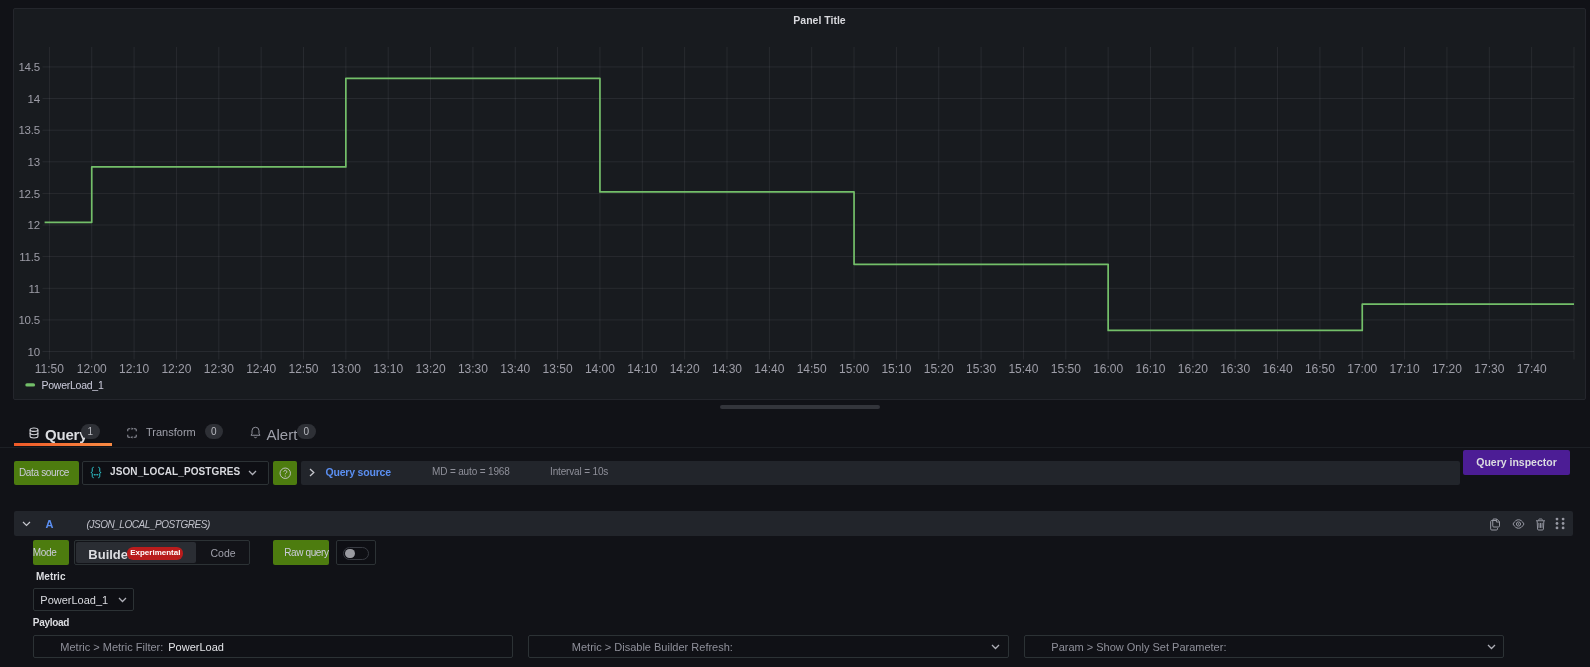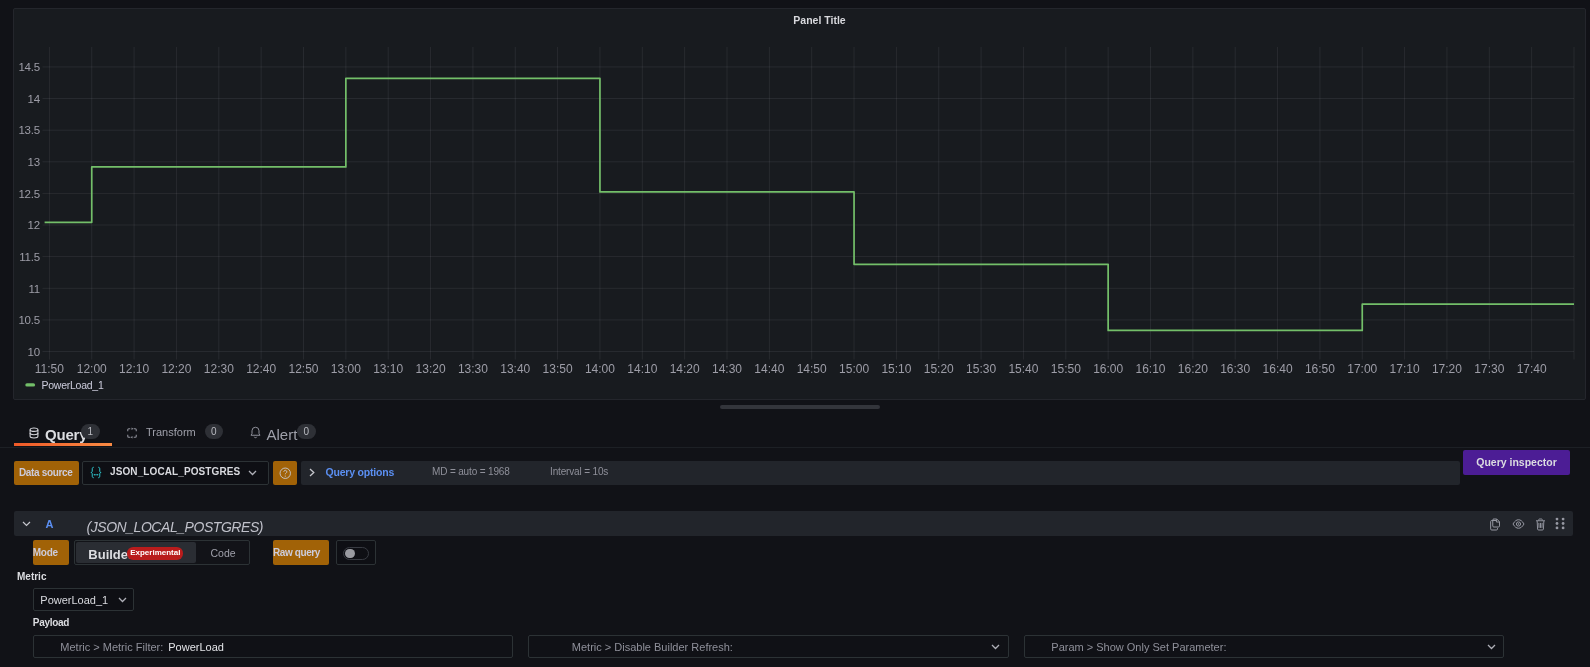--- a/index.html
+++ b/index.html
@@ -1,18 +1,18 @@
 <!DOCTYPE html>
 <html><head>
 <meta charset="utf-8">
 <style>
 * { margin:0; padding:0; box-sizing:border-box; }
 html,body { width:1590px; height:667px; background:#111217; font-family:"Liberation Sans",sans-serif; position:relative; overflow:hidden; }
 .abs { position:absolute; white-space:nowrap; }
-.lbl { background:#a16207; border-radius:2px; color:#ccccdc; font-weight:bold; font-size:10.5px; }
+.lbl { background:#4d7c0f; border-radius:2px; color:#ccccdc; font-weight:normal; font-size:10.5px; }
 .inp { background:#101116; border:1px solid #2c3235; border-radius:2px; }
 .gry { color:#8f909a;padding-left:20px; }
 svg.ic { display:block; }
 </style>
 </head>
 <body>
 
 <div class="abs" style="left:13px;top:8px;width:1573px;height:392px;background:#181b1f;border:1px solid #24262c;border-radius:2px;"></div>
 <div class="abs" style="left:13px;top:14px;width:1573px;text-align:center;font-size:10.5px;font-weight:bold;color:#d8d9dd;padding-left:40px;">Panel Title</div>
 <svg class="abs" style="left:0;top:0" width="1590" height="412" viewBox="0 0 1590 412">
@@ -169,31 +169,31 @@
 <div class="abs lbl" style="left:272.5px;top:460.5px;width:24.5px;height:24.5px;"></div>
 <svg class="abs ic" style="left:278.5px;top:466.5px" width="12.5" height="12.5" viewBox="0 0 24 24">
   <circle cx="12" cy="12" r="10" fill="none" stroke="#c6c7cd" stroke-width="1.8"></circle>
   <path d="M9.2 9.2 a2.9 2.9 0 1 1 4.4 2.5 c-1 .6-1.6 1.2-1.6 2.3" fill="none" stroke="#c6c7cd" stroke-width="1.8"></path>
   <circle cx="12" cy="17.3" r="1.2" fill="#c6c7cd"></circle>
 </svg>
 <div class="abs" style="left:300.5px;top:460.5px;width:1159.5px;height:24.5px;background:#22252b;border-radius:2px;"></div>
 <svg class="abs ic" style="left:309px;top:468px" width="6" height="9" viewBox="0 0 6 9">
     <path d="M1 1 L4.8 4.5 L1 8" fill="none" stroke="#c6c7cd" stroke-width="1.3"></path>
   </svg>
-<div class="abs" style="left:325.5px;top:466px;font-size:10.5px;font-weight:bold;color:#5b8ff2;letter-spacing:-0.2px;">Query options</div>
+<div class="abs" style="left:325.5px;top:466px;font-size:10.5px;font-weight:bold;color:#5b8ff2;letter-spacing:-0.2px;">Query source</div>
 <div class="abs gry" style="left:412px;top:466px;font-size:10px;letter-spacing:-0.15px;">MD = auto = 1968</div>
 <div class="abs gry" style="left:502px;top:466px;font-size:10px;letter-spacing:-0.15px;margin-left:28px;">Interval = 10s</div>
 <div class="abs" style="left:1463px;top:450px;width:107px;height:24.5px;background:#4c1d95;border-radius:2px;text-align:center;line-height:24.5px;font-size:10.5px;font-weight:bold;color:#dcdde1;">Query inspector</div>
 
 <div class="abs" style="left:14px;top:510.5px;width:1559px;height:25.5px;background:#22252b;border-radius:2px;"></div>
 <svg class="abs ic" style="left:21.5px;top:520.5px" width="9" height="6" viewBox="0 0 9 6">
     <path d="M1 1 L4.5 4.5 L8 1" fill="none" stroke="#c6c7cd" stroke-width="1.2"></path>
   </svg>
 <div class="abs" style="left:45.5px;top:518px;font-size:11px;font-weight:bold;color:#5b8ff2;">A</div>
-<div class="abs" style="left:86.5px;top:518.5px;font-size:14px;font-style:italic;color:#c0c1ca;letter-spacing:-0.45px;">(JSON_LOCAL_POSTGRES)</div>
+<div class="abs" style="left:86.5px;top:518.5px;font-size:10px;font-style:italic;color:#c0c1ca;letter-spacing:-0.45px;">(JSON_LOCAL_POSTGRES)</div>
 
 <svg class="abs ic" style="left:1488.5px;top:517.5px" width="12" height="13" viewBox="0 0 24 26">
   <g fill="none" stroke="#9698a2" stroke-width="2">
     <path d="M14.5 5 H5.5 A2.2 2.2 0 0 0 3.3 7.2 V21.8 A2.2 2.2 0 0 0 5.5 24 H14.8 A2.2 2.2 0 0 0 17 21.8 V20"></path>
     <path d="M9.5 2 H15.5 L21 7.5 V15.8 A2.2 2.2 0 0 1 18.8 18 H9.7 A2.2 2.2 0 0 1 7.5 15.8 V4.2 A2.2 2.2 0 0 1 9.7 2 Z"></path>
     <path d="M14.8 2.3 V8 H20.7"></path>
   </g>
 </svg>
 <svg class="abs ic" style="left:1511.5px;top:519px" width="13" height="10" viewBox="0 0 26 20">
   <g fill="none" stroke="#9698a2" stroke-width="2">
@@ -222,26 +222,26 @@
       <circle cx="8.1" cy="10.9" r="1.4"></circle>
   </g>
 </svg>
 
 <div class="abs lbl" style="left:32.8px;top:540px;width:36px;height:25px;text-align:left;line-height:25px;font-size:10px;letter-spacing:-0.3px;">Mode</div>
 <div class="abs" style="left:73.8px;top:540px;width:176.5px;height:25px;background:#121318;border:1px solid #2c3235;border-radius:2px;"></div>
 <div class="abs" style="left:75.8px;top:541.8px;width:119.8px;height:21.4px;background:#2a2d33;border-radius:2px;"></div>
 <div class="abs" style="left:88.3px;top:546.5px;font-size:13px;font-weight:bold;color:#dcdde1;">Builder</div>
 <div class="abs" style="left:127.3px;top:547.2px;width:56px;height:12.4px;background:#b91c1c;border-radius:6.2px;text-align:center;font-size:8px;font-weight:bold;line-height:12.4px;color:#fff;">Experimental</div>
 <div class="abs" style="left:210.5px;top:546.5px;font-size:10.5px;color:#9fa0aa;">Code</div>
-<div class="abs lbl" style="left:273px;top:540px;width:55.5px;height:25px;text-align:left;line-height:25px;font-size:10px;letter-spacing:-0.4px;">Raw query</div>
+<div class="abs lbl" style="left:273px;top:540px;width:55.5px;height:25px;text-align:right;line-height:25px;font-size:10px;letter-spacing:-0.4px;">Raw query</div>
 <div class="abs inp" style="left:335.5px;top:540px;width:40px;height:25px;background:#0e0f14;"></div>
 <div class="abs" style="left:343px;top:547px;width:25.5px;height:13px;border:1.5px solid #383b42;border-radius:7px;"></div>
 <div class="abs" style="left:345.3px;top:548.8px;width:9.6px;height:9.6px;border-radius:50%;background:#9a9ba1;"></div>
 
-<div class="abs" style="left:17px;top:570.5px;font-size:10px;font-weight:bold;color:#dcdde1;">Metric</div>
+<div class="abs" style="left:36px;top:570.5px;font-size:10px;font-weight:bold;color:#dcdde1;">Metric</div>
 <div class="abs inp" style="left:32.8px;top:588px;width:101.5px;height:23.2px;background:#0e0f14;"></div>
 <div class="abs" style="left:40.3px;top:593.5px;font-size:11px;color:#d9dadf;">PowerLoad_1</div>
 <svg class="abs ic" style="left:117.5px;top:597px" width="9" height="6" viewBox="0 0 9 6">
     <path d="M1 1 L4.5 4.5 L8 1" fill="none" stroke="#aeafb7" stroke-width="1.3"></path>
   </svg>
 
 <div class="abs" style="left:32.8px;top:617px;font-size:10px;font-weight:bold;color:#dcdde1;letter-spacing:-0.3px;">Payload</div>
 <div class="abs inp" style="left:32.8px;top:635px;width:480.4px;height:23.2px;"></div>
 <div class="abs" style="left:40.3px;top:640.5px;font-size:11px;text-align:right;"><span class="gry">Metric &gt; Metric Filter:</span><span style="color:#e3e4e8;margin-left:5px;">PowerLoad</span></div>
 <div class="abs inp" style="left:528.3px;top:635px;width:480.4px;height:23.2px;"></div>

